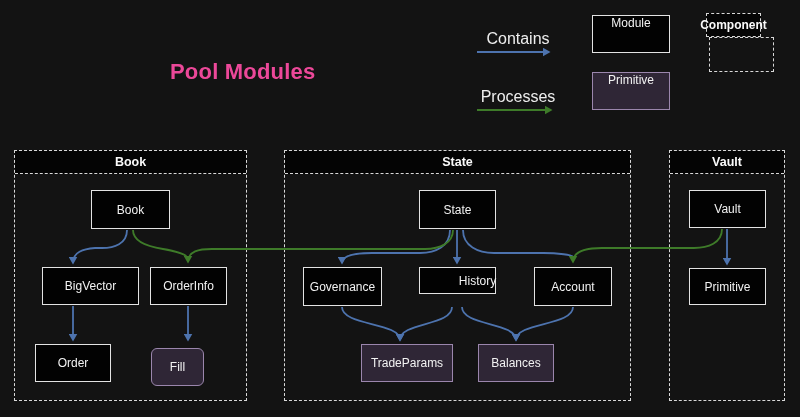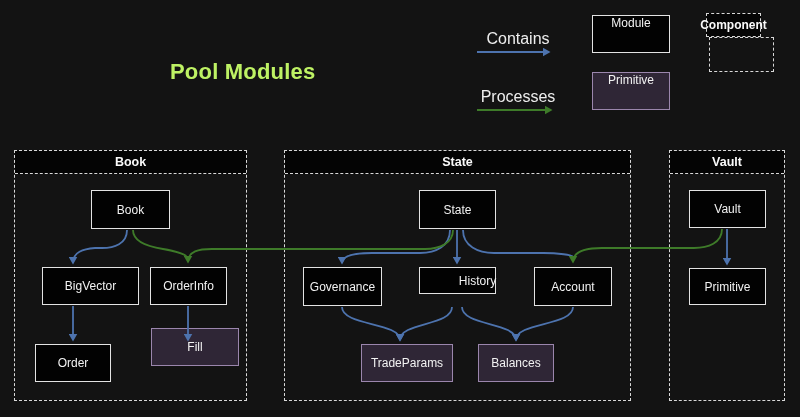--- a/index.html
+++ b/index.html
@@ -8,21 +8,21 @@
     position: relative;
     background: var(--c-bg, #131313);
     font-family: "Liberation Sans", "DejaVu Sans", sans-serif;
     color: #f0f0f0;
     overflow: hidden;
   }
   .abs { position: absolute; }
 
   .page-title {
     left: 170px; top: 59px;
-    font-size: 22px; font-weight: bold; color: #bef264;
+    font-size: 22px; font-weight: bold; color: #ec4899;
     letter-spacing: 0.2px;
   }
 
   
   .legend-label {
     font-size: 16px; color: #eeeeee; text-align: center; width: 80px;
   }
   .legend-node {
     width: 78px; height: 38px;
     display: flex; justify-content: center;
@@ -100,21 +100,21 @@
   <div class="cluster-header">State</div>
 </div>
 <div class="abs cluster" style="left:669px; top:150px; width:116px; height:251px;">
   <div class="cluster-header">Vault</div>
 </div>
 
 <div class="node module-node" style="left:91px; top:190px; width:79px; height:39px;">Book</div>
 <div class="node module-node" style="left:34px; top:267px; width:97px; height:38px;margin-left:8px;">BigVector</div>
 <div class="node module-node" style="left:150px; top:267px; width:77px; height:38px;">OrderInfo</div>
 <div class="node module-node" style="left:35px; top:344px; width:76px; height:38px;">Order</div>
-<div class="node primitive-node" style="left:151px; top:328px; width:88px; height:38px;">Fill</div>
+<div class="node primitive-node" style="left:151px; top:348px; width:53px; height:38px;border-radius:6px;">Fill</div>
 
 <div class="node module-node" style="left:419px; top:190px; width:77px; height:39px;">State</div>
 <div class="node module-node" style="left:303px; top:267px; width:79px; height:39px;">Governance</div>
 <div class="node module-node" style="left:419px; top:267px; width:77px; height:27px;padding-left:40px;">History</div>
 <div class="node module-node" style="left:534px; top:267px; width:78px; height:39px;">Account</div>
 <div class="node primitive-node" style="left:361px; top:344px; width:92px; height:38px;">TradeParams</div>
 <div class="node primitive-node" style="left:478px; top:344px; width:76px; height:38px;">Balances</div>
 
 <div class="node module-node" style="left:689px; top:190px; width:77px; height:38px;">Vault</div>
 <div class="node module-node" style="left:689px; top:268px; width:77px; height:37px;">Primitive</div>

